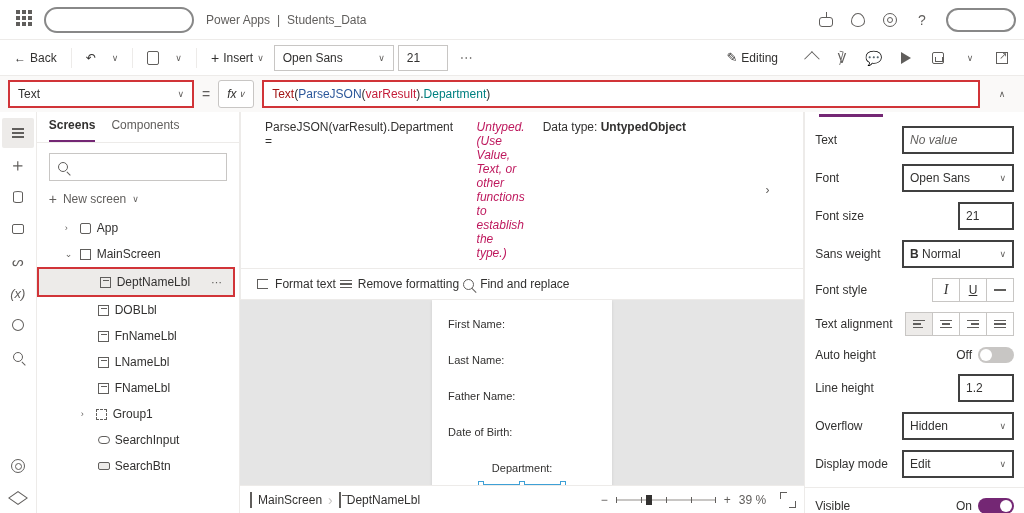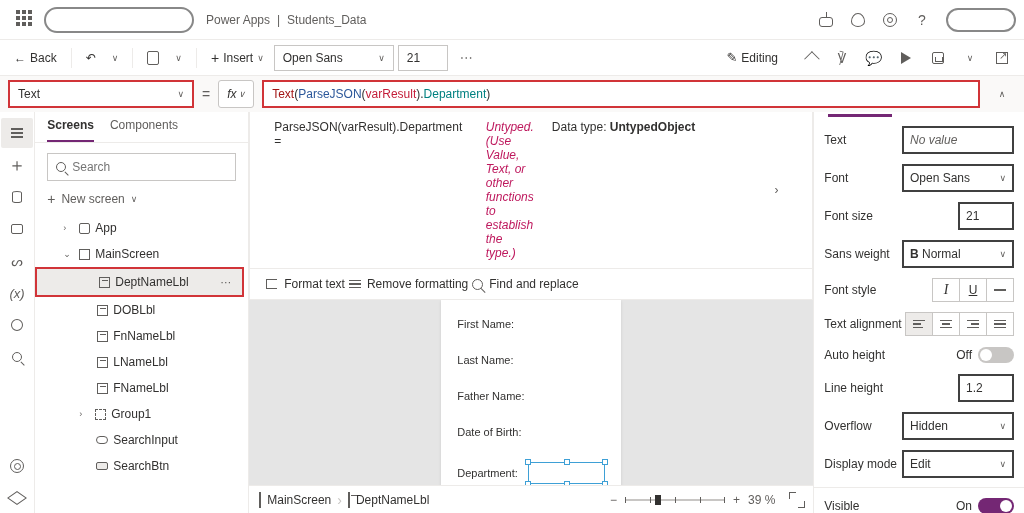--- a/index.html
+++ b/index.html
@@ -112,21 +112,21 @@
 .fmt-ic1::before,.fmt-ic1::after{content:"";position:absolute;width:10px;height:1.3px;background:#605e5c;}
 .fmt-ic1::before{top:0;} .fmt-ic1::after{bottom:0;}
 .fmt-ic2{display:flex;flex-direction:column;gap:2px;}
 .fmt-ic2 span{width:12px;height:1.3px;background:#605e5c;}
 .fmt-ic3{width:11px;height:11px;border:1.3px solid #605e5c;border-radius:50%;position:relative;}
 .fmt-ic3::after{content:"";position:absolute;width:6px;height:1.3px;background:#605e5c;bottom:-3px;right:-4px;transform:rotate(45deg);}
 
 .canvas-stage { flex: 1; display: flex; align-items: flex-start; justify-content: center; overflow: hidden; }
 .phone { width: 180px; min-height: 290px; background: #fff; margin-top: 0; padding: 18px 16px; box-shadow: 0 1px 3px rgba(0,0,0,.1); display:flex;flex-direction:column;gap:24px;}
 .phone .field { font-size: 11px; color: #323130; }
-.dept-row{display:flex;align-items:center;gap:10px;}
+.dept-row{display:flex;align-items:center;gap:10px;flex-direction:column;}
 .dept-sel{position:relative;width:82px;height:22px;border:1.5px solid #3ea0d6;}
 .sel-h{position:absolute;width:6px;height:6px;background:#fff;border:1.5px solid #3ea0d6;border-radius:0;}
 .sel-h.tl{top:-4px;left:-4px;} .sel-h.tr{top:-4px;right:-4px;}
 .sel-h.bl{bottom:-4px;left:-4px;} .sel-h.br{bottom:-4px;right:-4px;}
 .sel-h.tm{top:-4px;left:calc(50% - 3px);} .sel-h.bm{bottom:-4px;left:calc(50% - 3px);}
 
 .canvas-footer { height: 28px; background: #fff; border-top: 1px solid #edebe9; display: flex; align-items: center; padding: 0 10px; gap: 12px; }
 .crumb { display: flex; align-items: center; gap: 6px; color: #323130; cursor:pointer;}
 .crumb .sep { color: #c8c6c4; font-size:14px;}
 .zoom { margin-left: auto; display: flex; align-items: center; gap: 8px; color: #605e5c; }
@@ -323,21 +323,20 @@
       </div>
   </div>
 
   <div class="treepanel">
     <div class="tree-tabs">
       <div class="tree-tab active">Screens</div>
       <div class="tree-tab">Components</div>
     </div>
     <div class="tree-search">
       <span class="search-ic"></span>
-      <input placeholder="Search" style="">
     </div>
     <div class="newscreen">
       <span style="font-size:14px;">+</span>
         <span>New screen</span>
         <span class="chev">∨</span>
     </div>
     <div class="tree-list">
       <div class="titem ind-1">
           <span class="arrow">›</span>
           <span class="ticon">

